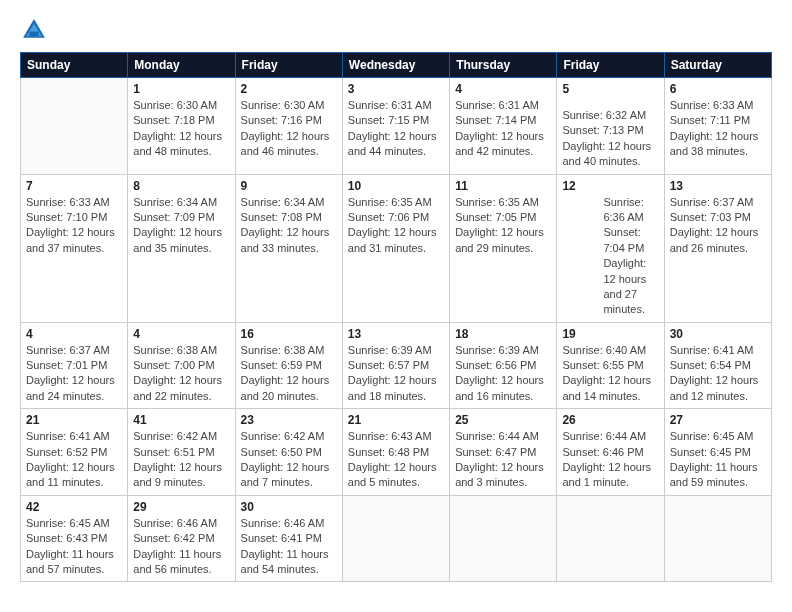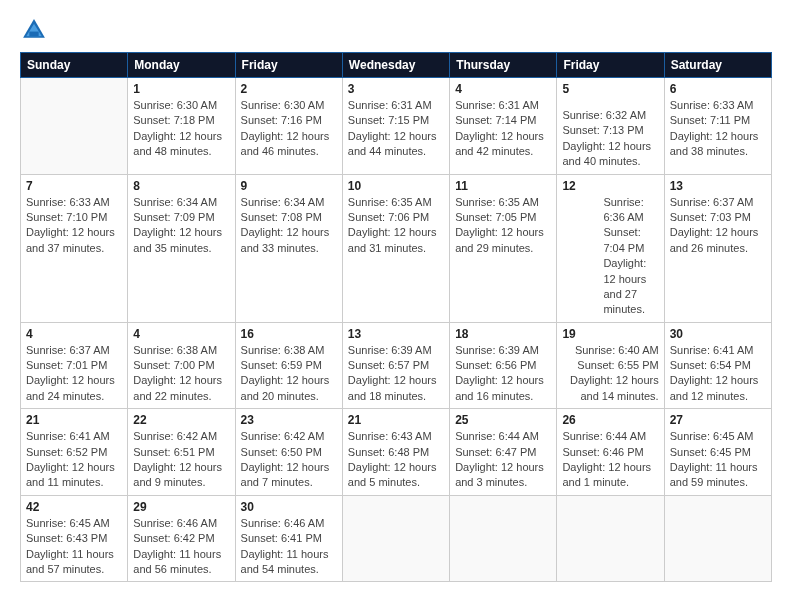--- a/index.html
+++ b/index.html
@@ -259,21 +259,21 @@
           </td>
           <td>
             <span class="day-num">18</span>
             <div class="day-info" style="white-space: pre-line;">Sunrise: 6:39 AM
 Sunset: 6:56 PM
 Daylight: 12 hours
 and 16 minutes.</div>
           </td>
           <td>
             <span class="day-num">19</span>
-            <div class="day-info" style="white-space: pre-line; text-align: right;">Sunrise: 6:40 AM
+            <div class="day-info" style="white-space: pre-line;">Sunrise: 6:40 AM
 Sunset: 6:55 PM
 Daylight: 12 hours
 and 14 minutes.</div>
           </td>
           <td>
             <span class="day-num">30</span>
             <div class="day-info" style="white-space: pre-line;">Sunrise: 6:41 AM
 Sunset: 6:54 PM
 Daylight: 12 hours
 and 12 minutes.</div>
@@ -281,21 +281,21 @@
         </tr>
         <tr>
           <td>
             <span class="day-num">21</span>
             <div class="day-info" style="white-space: pre-line;">Sunrise: 6:41 AM
 Sunset: 6:52 PM
 Daylight: 12 hours
 and 11 minutes.</div>
           </td>
           <td>
-            <span class="day-num">22</span>
+            <span class="day-num">41</span>
             <div class="day-info" style="white-space: pre-line;">Sunrise: 6:42 AM
 Sunset: 6:51 PM
 Daylight: 12 hours
 and 9 minutes.</div>
           </td>
           <td>
             <span class="day-num">23</span>
             <div class="day-info" style="white-space: pre-line;">Sunrise: 6:42 AM
 Sunset: 6:50 PM
 Daylight: 12 hours

